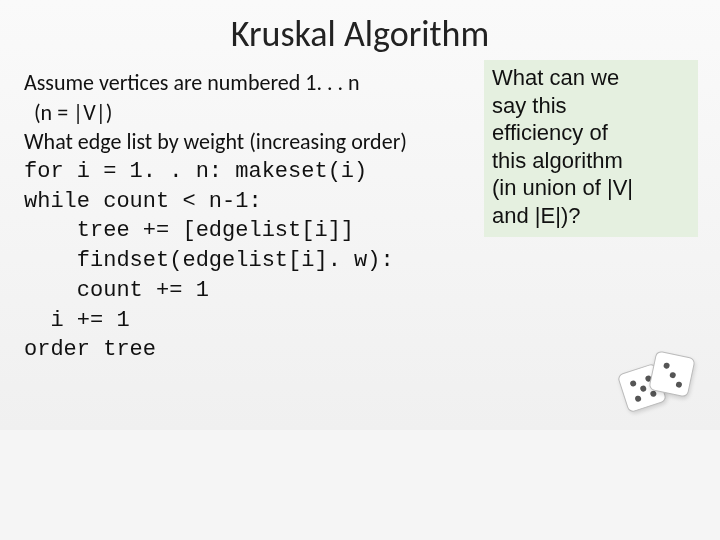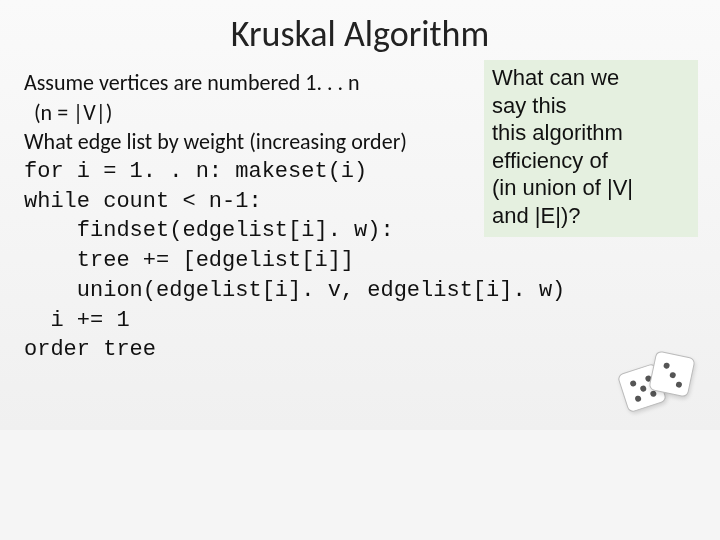--- a/index.html
+++ b/index.html
@@ -80,36 +80,36 @@
 </style>
 </head>
 <body>
 
 <div class="slide">
   <h1 class="title">Kruskal Algorithm</h1>
 
   <div class="callout">
     <div>What can we</div>
     <div>say this</div>
+    <div>efficiency of</div>
     <div>this algorithm</div>
-    <div>efficiency of</div>
     <div>(in union of |V|</div>
     <div>and |E|)?</div>
   </div>
 
   <div class="content-area">
     <div class="line sans">Assume vertices are numbered 1. . . n</div>
     <div class="line sans">  (n = |V|)</div>
     <div class="line sans">What edge list by weight (increasing order)</div>
     <div class="line mono">for i = 1. . n: makeset(i)</div>
     <div class="line mono"></div>
     <div class="line mono">while count &lt; n-1:</div>
+    <div class="line mono">    tree += [edgelist[i]]</div>
     <div class="line mono">    findset(edgelist[i]. w):</div>
-    <div class="line mono">    tree += [edgelist[i]]</div>
-    <div class="line mono">    union(edgelist[i]. v, edgelist[i]. w)</div>
+    <div class="line mono">    count += 1</div>
     <div class="line mono">  i += 1</div>
     <div class="line mono">order tree</div>
   </div>
 
   <div class="dice">
     <div class="die die1">
       <div class="pip" style="left:9px;top:9px"></div>
       <div class="pip" style="left:25px;top:9px"></div>
       <div class="pip" style="left:9px;top:25px"></div>
       <div class="pip" style="left:25px;top:25px"></div>

